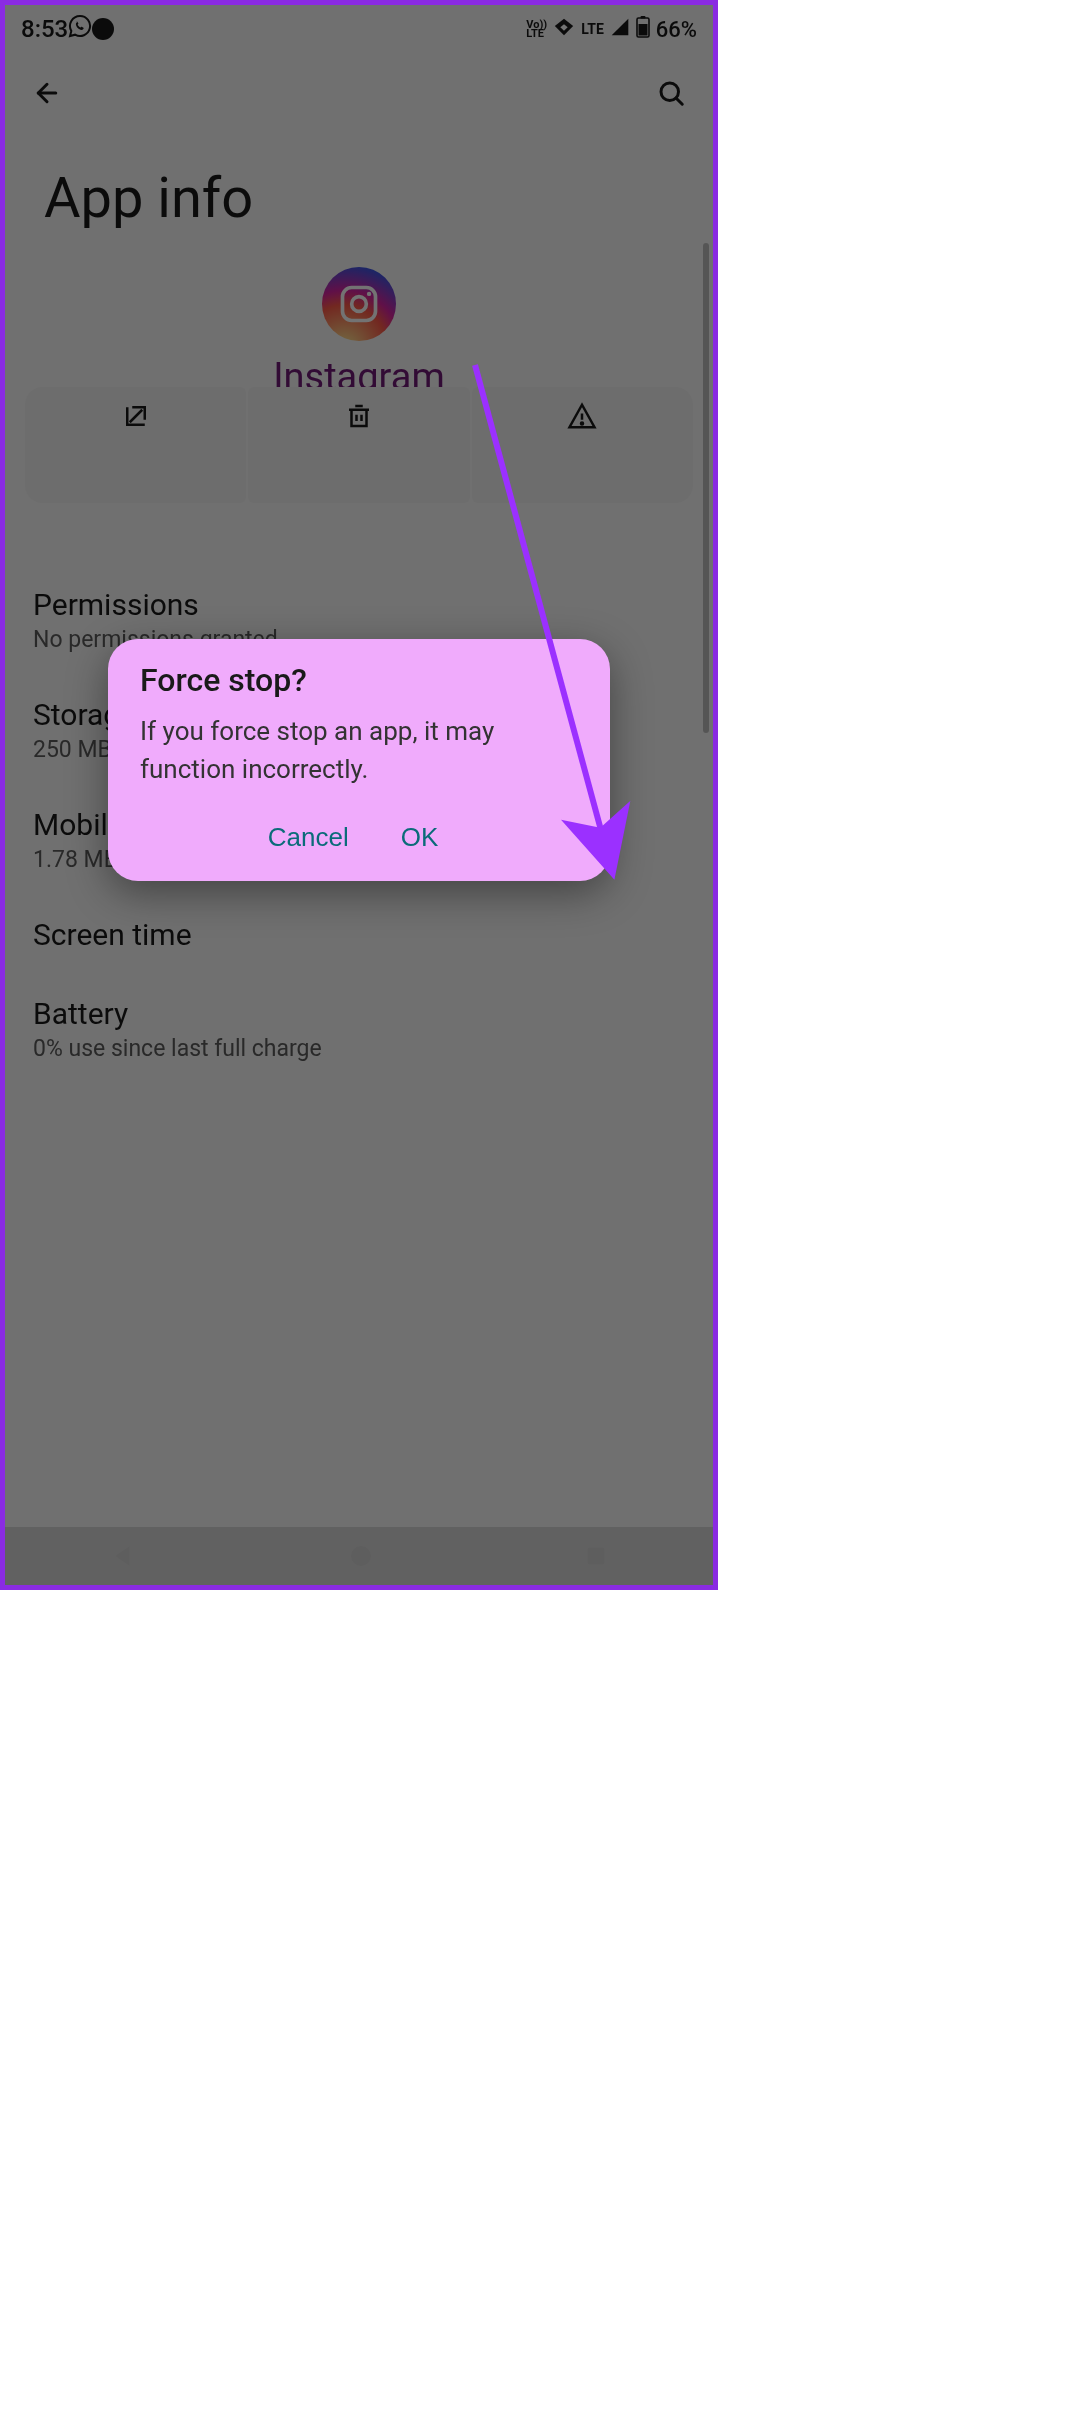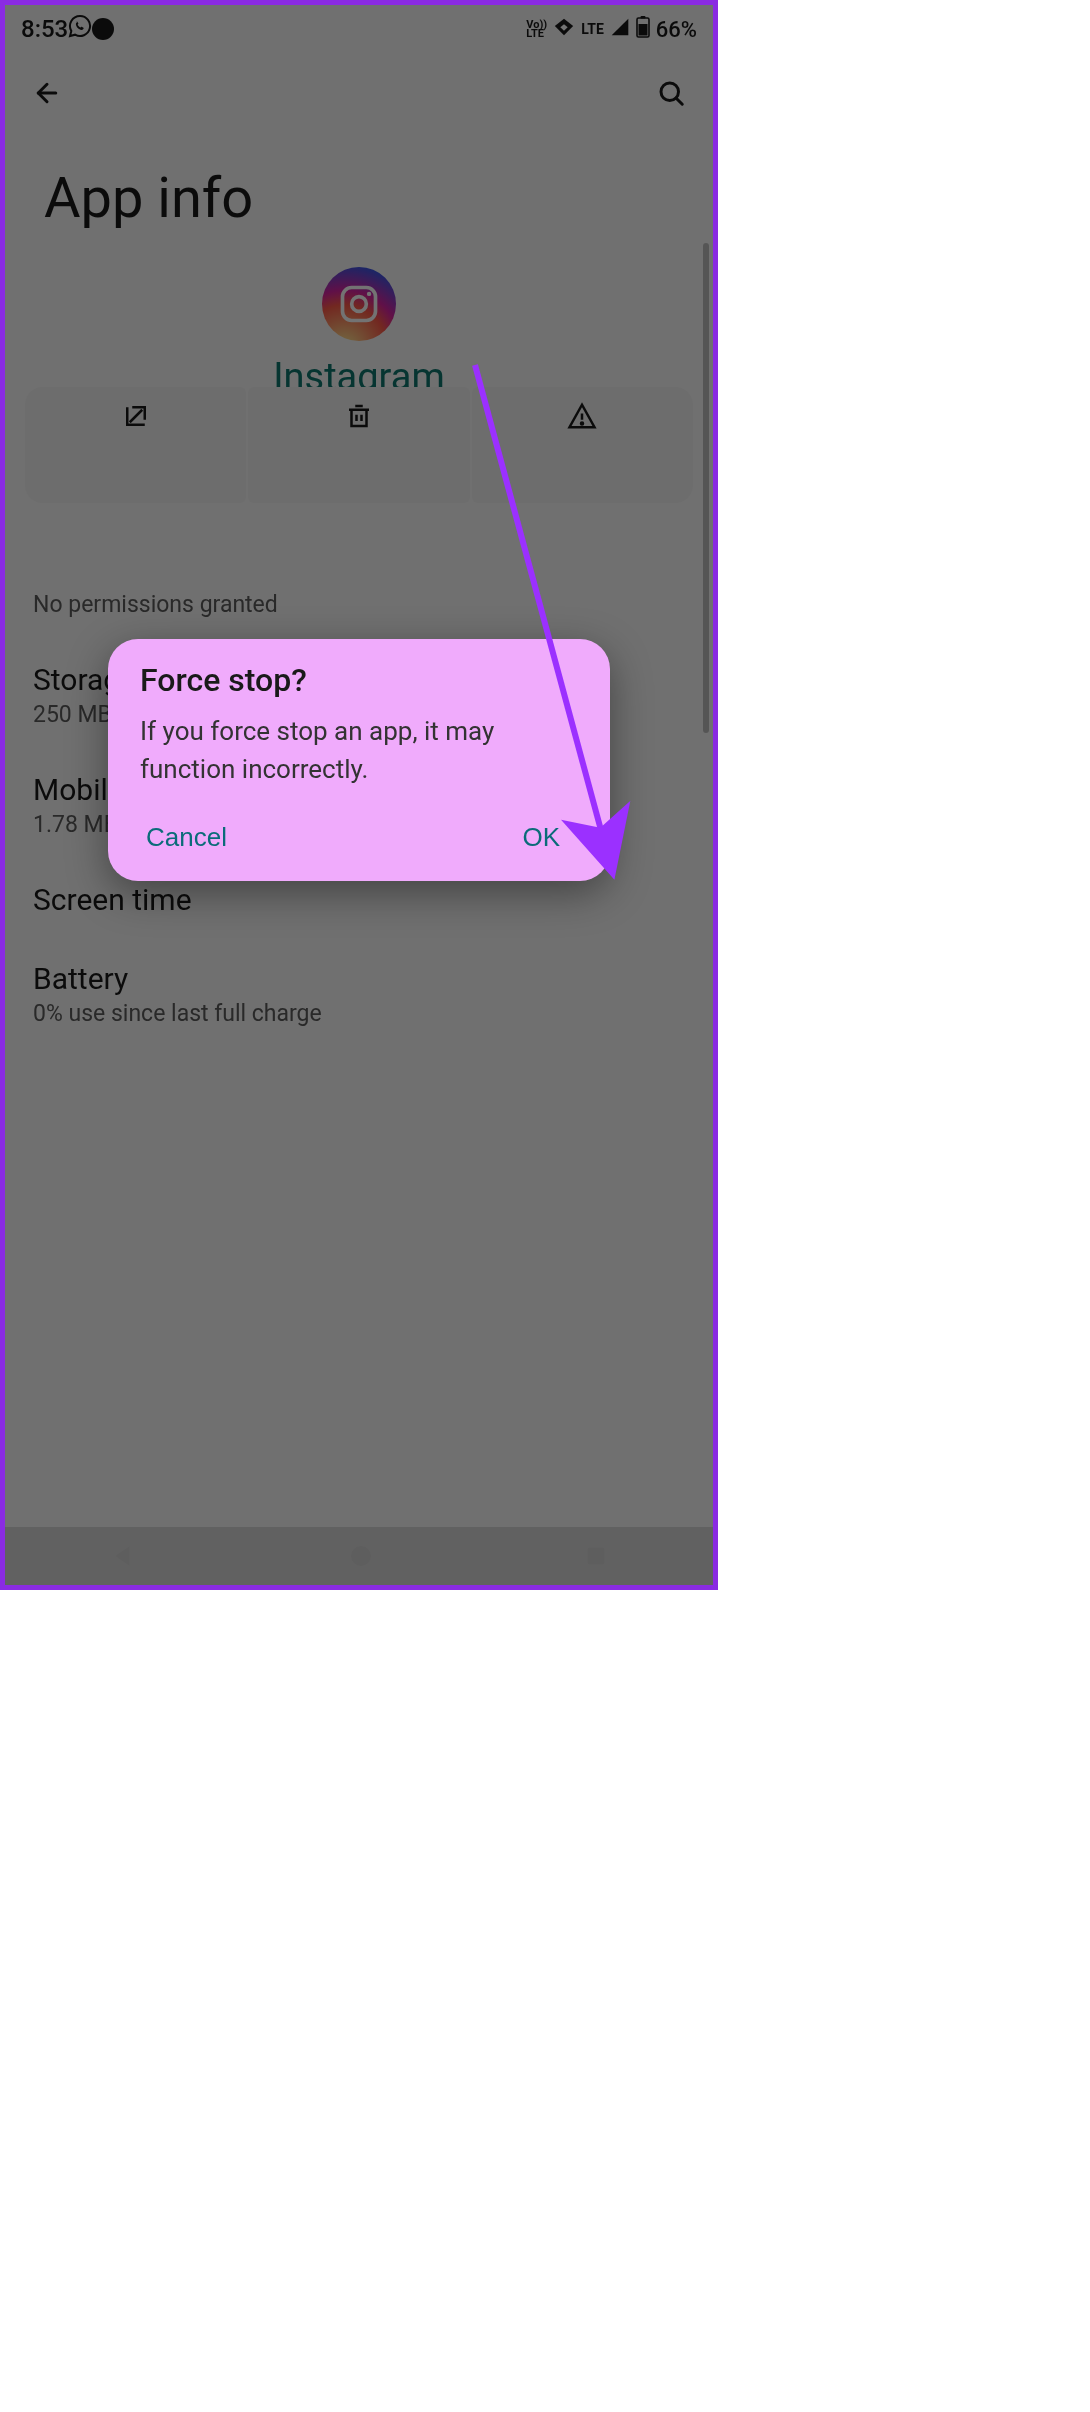--- a/index.html
+++ b/index.html
@@ -21,21 +21,21 @@
   .toolbar { position: absolute; top: 56px; left: 0; right: 0; height: 64px; display: flex; align-items: center; justify-content: space-between; padding: 0 18px; }
   .icon-btn { width: 48px; height: 48px; display: flex; align-items: center; justify-content: center; font-size: 30px; color: #1a1a1a; }
 
   
   .page-title { position: absolute; top: 160px; left: 28px; font-size: 56px; font-weight: 400; color: #1a1a1a; margin-left: 11px; }
 
   
   .app-header { position: absolute; top: 262px; left: 0; right: 0; display: flex; flex-direction: column; align-items: center; gap: 14px; }
   .app-icon { width: 74px; height: 74px; border-radius: 50%; background: radial-gradient(circle at 30% 110%, #fdf497 0%, #fd5949 45%, #d6249f 60%, #285AEB 90%); display: flex; align-items: center; justify-content: center; }
   .app-icon svg { width: 44px; height: 44px; }
-  .app-name { font-size: 38px; font-weight: 400; color: #0f766e; }
+  .app-name { font-size: 38px; font-weight: 400; color: #701a75; }
 
   
   .action-row { position: absolute; top: 382px; left: 20px; right: 20px; height: 116px; display: flex; gap: 2px; }
   .action-btn { flex: 1; background: #f1f1f1; border-radius: 6px; display: flex; flex-direction: column; align-items: center; justify-content: flex-start; padding-top: 14px; gap: 6px; font-size: 15px; color: #1a1a1a; }
   .action-btn:nth-child(1) { border-radius: 18px 6px 6px 18px; }
   .action-btn:nth-child(3) { border-radius: 6px 18px 18px 6px; }
   .action-btn svg { width: 30px; height: 30px; }
 
   
   .scroll-ind { position: absolute; top: 238px; right: 4px; width: 6px; height: 490px; background: #bdbdbd; border-radius: 3px; }
@@ -48,21 +48,21 @@
 
   
   .nav-bar { position: absolute; bottom: 0; left: 0; right: 0; height: 58px; display: flex; align-items: center; justify-content: space-around; background: rgba(120,120,120,0.25); }
   .nav-btn { color: #d0d0d0; display:flex; align-items:center; justify-content:center;}
 
   
   .dialog-scrim { position: absolute; inset: 0; z-index: 100; display: flex; align-items: center; justify-content: center; }
   .dialog { width: 502px; background: #f0abfc; border-radius: 30px; padding: 22px 32px 18px 32px; box-shadow: 0 12px 40px rgba(0,0,0,0.4); z-index: 110; }
   .dialog-title { font-size: 32px; font-weight: 500; color: #1a1a1a; margin-bottom: 14px; }
   .dialog-msg { font-size: 26px; line-height: 1.45; color: #333; margin-bottom: 24px; }
-  .dialog-actions { display: flex; justify-content: space-between; gap: 40px; padding-right: 12px; }
+  .dialog-actions { display: flex; justify-content: center; gap: 40px; padding-right: 12px; }
   .dialog-btn { font-size: 26px; font-weight: 500; color: #0b6b79; background: none; border: none; padding: 10px 6px; }
 
   
   .anno-arrow { position: absolute; z-index: 200; pointer-events: none; }
 </style>
 </head>
 <body>
 
 <div class="frame">
   <div class="screen">
@@ -156,20 +156,21 @@
             <circle cx="12" cy="18" r="0.8" fill="#1a1a1a"></circle>
           </svg>
         <span style="visibility:hidden">Force stop</span>
       </div>
     </div>
 
     <div class="scroll-ind"></div>
 
     <div class="list">
       <div class="list-item">
+        <div class="list-title">Permissions</div>
         <div class="list-sub">No permissions granted</div>
       </div>
       <div class="list-item">
         <div class="list-title">Storage &amp; cache</div>
         <div class="list-sub">250 MB used in internal storage</div>
       </div>
       <div class="list-item">
         <div class="list-title">Mobile data &amp; Wi-Fi</div>
         <div class="list-sub">1.78 MB used since 14 Aug</div>
       </div>

